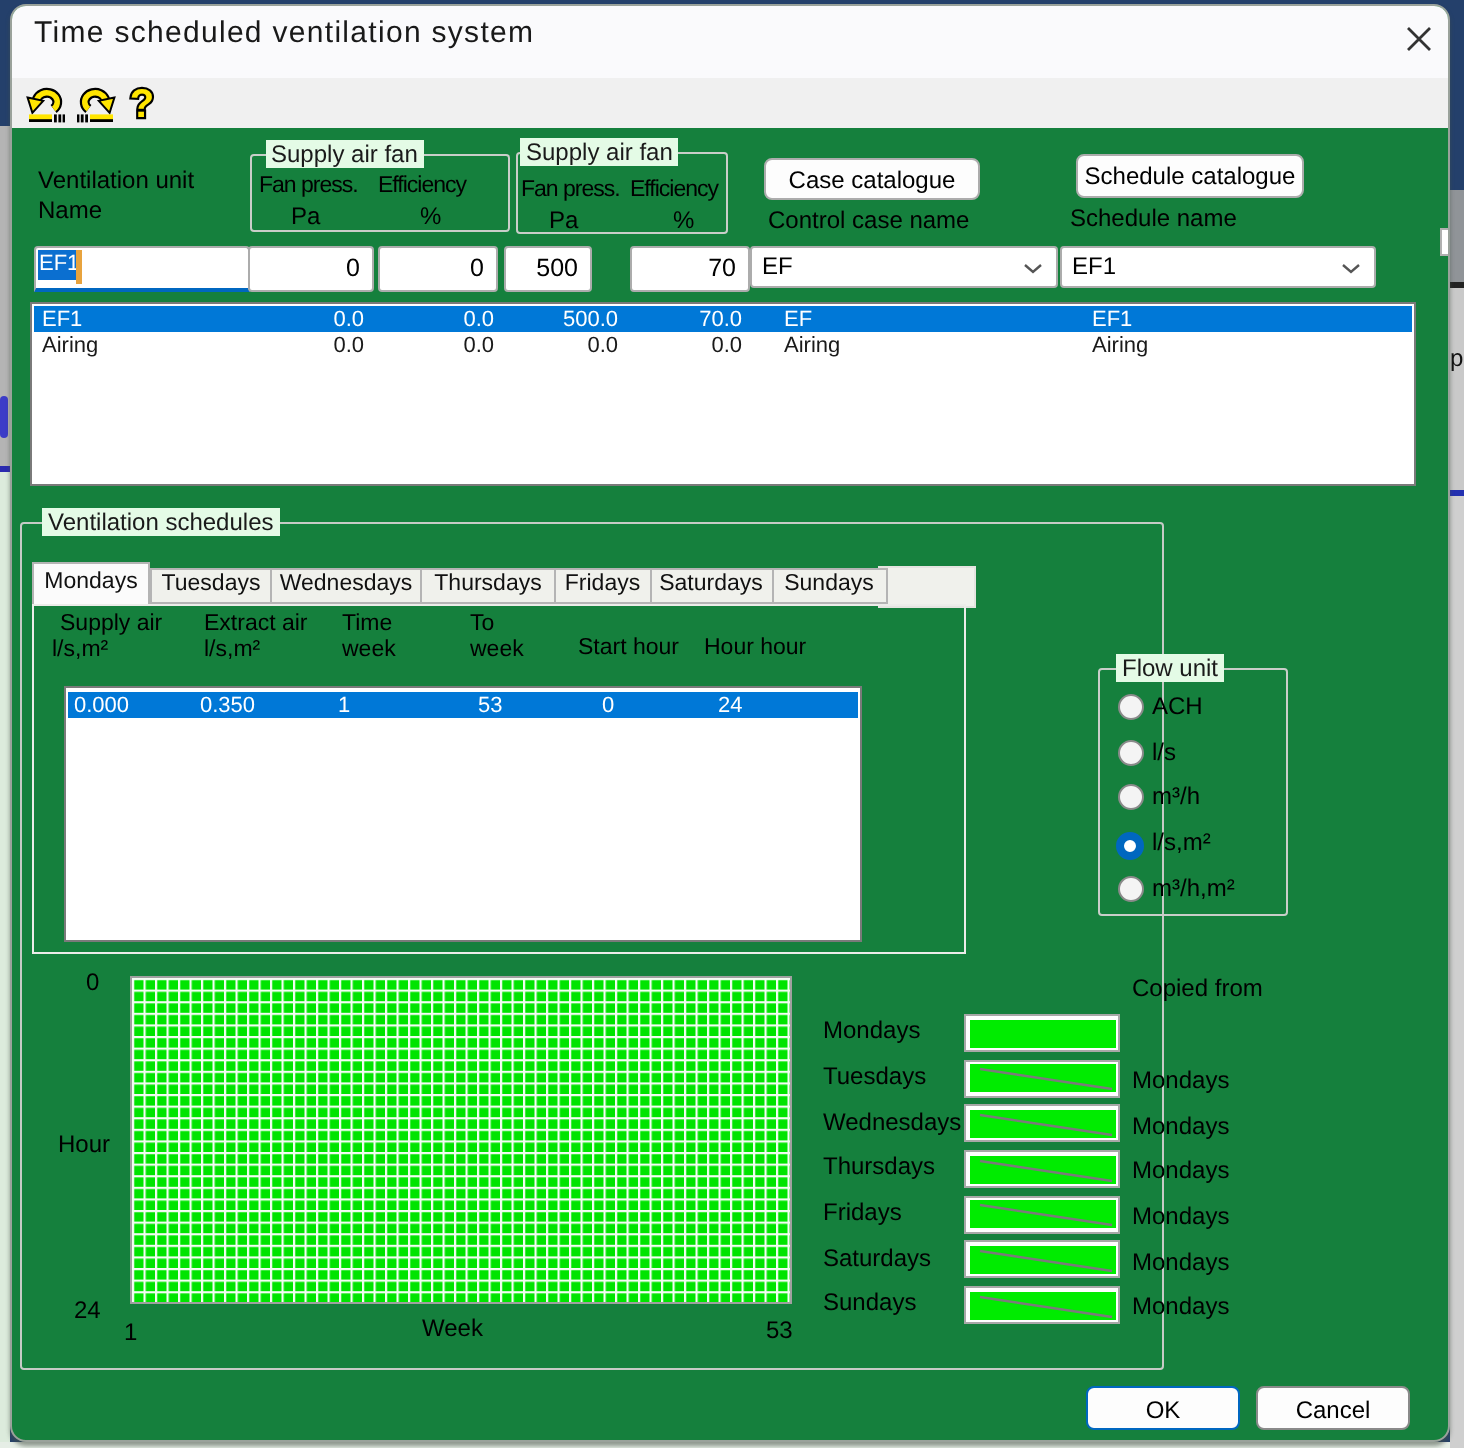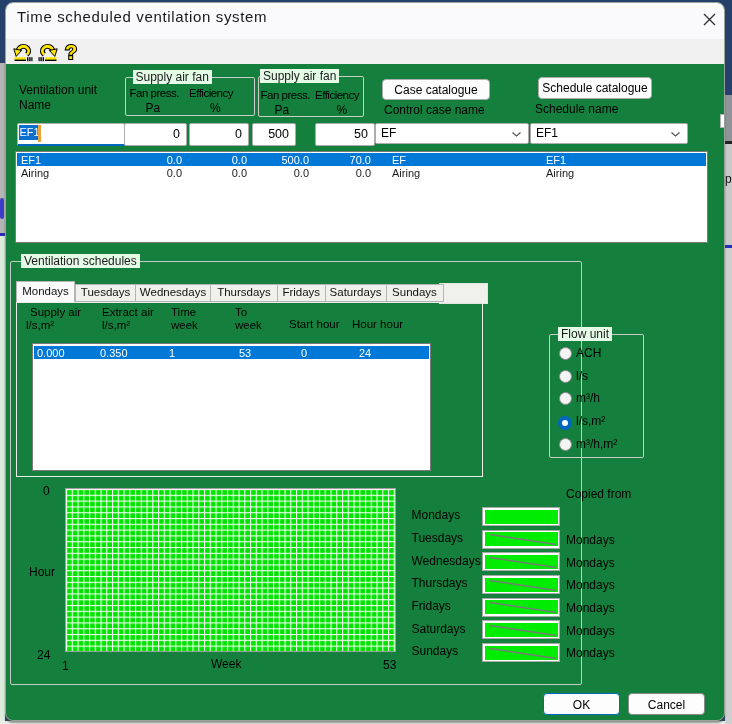--- a/index.html
+++ b/index.html
@@ -102,21 +102,21 @@
 <div class="lbl" style="left:378px;top:100px">Control case name</div>
 <div class="lbl" style="left:529px;top:99px">Schedule name</div>
 
 <div class="abs" style="left:11px;top:120px;width:108px;height:23px;background:#fff;border:1px solid #ACACAC;border-bottom:2.5px solid #0067C0;border-radius:2px 2px 0 0">
   <span style="position:absolute;left:0.5px;top:0.5px;background:#0B6FD0;color:#fff;font-size:11px;padding:1px 0 2px 1px">EF1</span>
   <span style="position:absolute;left:20px;top:1px;width:2.5px;height:16.5px;background:#E8A33D"></span>
 </div>
 <div class="fld" style="left:118px;width:63px">0</div>
 <div class="fld" style="left:183px;width:60px">0</div>
 <div class="fld" style="left:246px;width:44px">500</div>
-<div class="fld" style="left:309px;width:60px">50</div>
+<div class="fld" style="left:309px;width:60px">70</div>
 <div class="combo" style="left:369px;width:154px">EF<svg style="position:absolute;right:7px;top:8px" width="9" height="5">
         <path d="M0.5 0.5 L4.5 4 L8.5 0.5" stroke="#555" stroke-width="1.2" fill="none"></path>
       </svg></div>
 <div class="combo" style="left:524px;width:158px">EF1<svg style="position:absolute;right:7px;top:8px" width="9" height="5">
         <path d="M0.5 0.5 L4.5 4 L8.5 0.5" stroke="#555" stroke-width="1.2" fill="none"></path>
       </svg></div>
 <div class="abs" style="left:713.5px;top:111px;width:11px;height:14px;background:#fff;border:1px solid #B0B0B0"></div>
 
 <div class="listbox" style="left:9px;top:148px;width:693px;height:92px">
   <div class="bluerow" style="left:1px;top:1px;width:689px;height:13px"></div>

